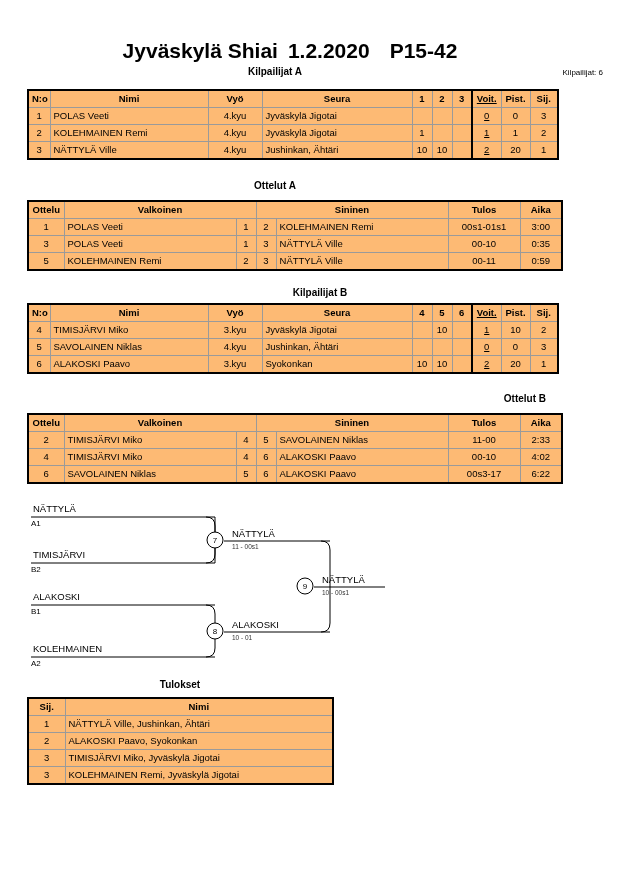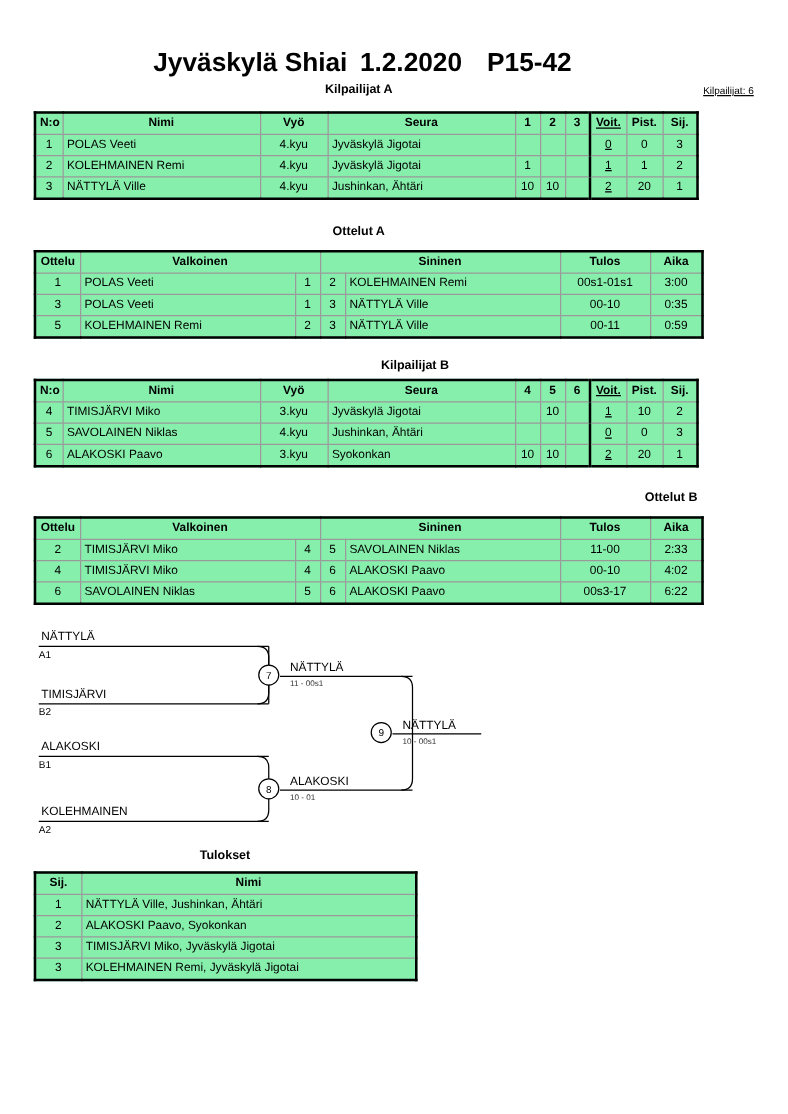--- a/index.html
+++ b/index.html
@@ -27,39 +27,38 @@
     letter-spacing: 0px;
   }
   #doc-title .gap { display: inline-block; width: 10px; }
 
   #entrant-count {
     position: absolute;
     right: 27px; top: 68px;
     font-size: 8px;
     font-weight: normal;
     white-space: nowrap;
-    text-decoration: underline;
   }
 
   .section-title {
     position: absolute;
     font-size: 10px;
     font-weight: bold;
     text-align: center;
     width: 542px;
-    left: 16px;
+    left: 4px;
   }
   .section-title.narrow { width: 360px; left: 0; }
 
   
   table.grid {
     position: absolute;
     border-collapse: collapse;
     font-size: 9.5px;
-    background: #86efac;
+    background: #fdba74;
     table-layout: fixed;
   }
   table.grid th, table.grid td {
     border: 1px solid #9a9a9a;
     padding: 0 3px;
     height: 16px;
     line-height: 16px;
     font-weight: normal;
     overflow: hidden;
     white-space: nowrap;

